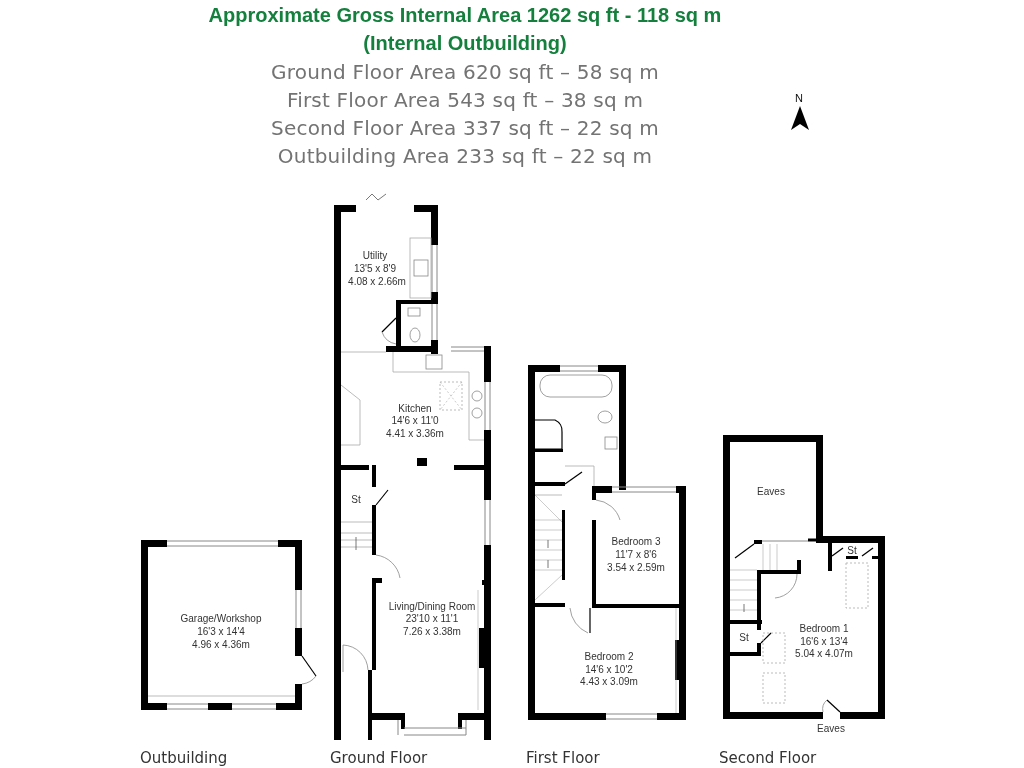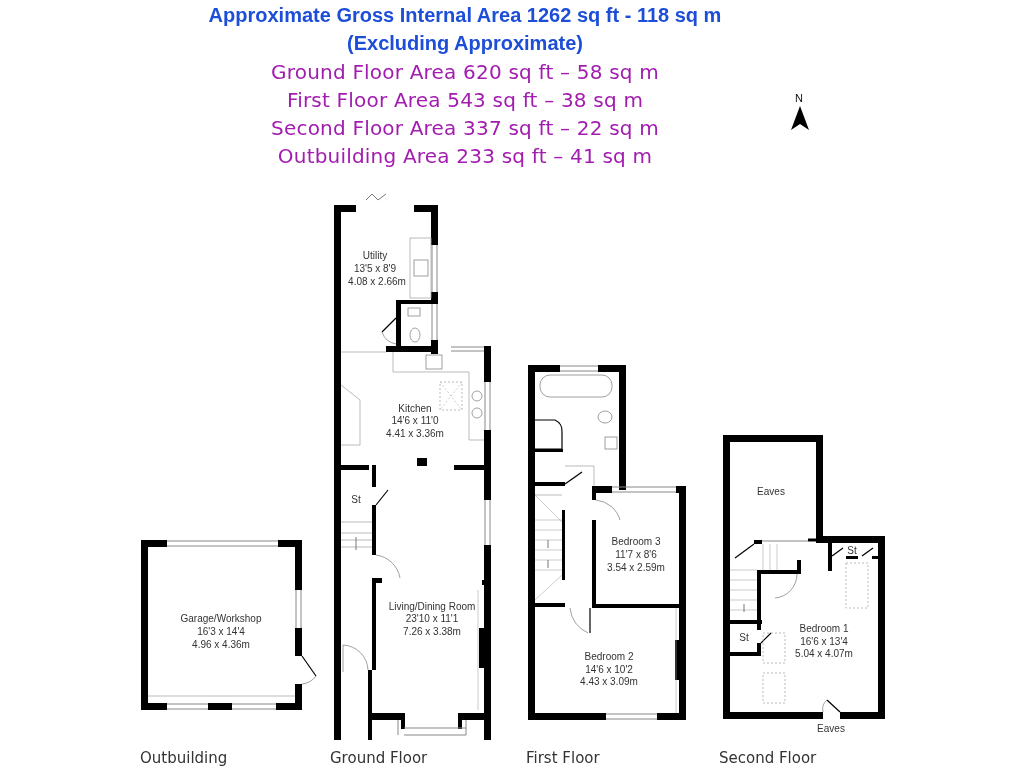--- a/index.html
+++ b/index.html
@@ -1,34 +1,34 @@
 <!DOCTYPE html>
 <html><head>
 <meta charset="utf-8">
 <style>
   html, body { margin:0; padding:0; background:#ffffff; }
   body { width:1024px; height:768px; position:relative; overflow:hidden; font-family:"Liberation Sans", sans-serif; color:#222; }
   .hdr { position:absolute; left:0; width:930px; text-align:center; white-space:nowrap; }
-  .hdr-bold { font-weight:bold; font-size:20px; color:#1d4ed8; }
-  .hdr-line { font-size:20px; color:#a21caf; font-family:"DejaVu Sans", sans-serif; font-weight:normal; letter-spacing:0.2px; }
+  .hdr-bold { font-weight:bold; font-size:20px; color:#15803d; }
+  .hdr-line { font-size:20px; color:#737373; font-family:"DejaVu Sans", sans-serif; font-weight:normal; letter-spacing:0.2px; }
   #plan { position:absolute; left:0; top:0; }
   .room-lbl { font-family:"Liberation Sans", sans-serif; font-size:10px; fill:#333; text-anchor:middle; }
   .floor-lbl { font-family:"DejaVu Sans", sans-serif; font-size:15px; fill:#333; }
   .north { position:absolute; left:788px; top:92px; width:24px; height:40px; }
   .north-n { position:absolute; left:795px; top:92px; font-size:11px; font-family:"Liberation Sans", sans-serif; color:#111; }
 </style>
 </head>
 <body>
 
 <div class="hdr hdr-bold" style="top:4px;">Approximate Gross Internal Area 1262 sq ft - 118 sq m</div>
-<div class="hdr hdr-bold" style="top:32px;">(Excluding Approximate)</div>
+<div class="hdr hdr-bold" style="top:32px;">(Internal Outbuilding)</div>
 <div class="hdr hdr-line" style="top:60px;">Ground Floor Area 620 sq ft – 58 sq m</div>
 <div class="hdr hdr-line" style="top:88px;">First Floor Area 543 sq ft – 38 sq m</div>
 <div class="hdr hdr-line" style="top:116px;">Second Floor Area 337 sq ft – 22 sq m</div>
-<div class="hdr hdr-line" style="top:144px;">Outbuilding Area 233 sq ft – 41 sq m</div>
+<div class="hdr hdr-line" style="top:144px;">Outbuilding Area 233 sq ft – 22 sq m</div>
 
 <div class="north-n">N</div>
 <svg class="north" viewBox="0 0 24 40" style="top:104px;">
   <polygon points="12,2 3,26 12,20 21,26" fill="#000"></polygon>
 </svg>
 
 <svg id="plan" width="1024" height="768" viewBox="0 0 1024 768">
   <g stroke="#000" fill="none">
 
     <g>

